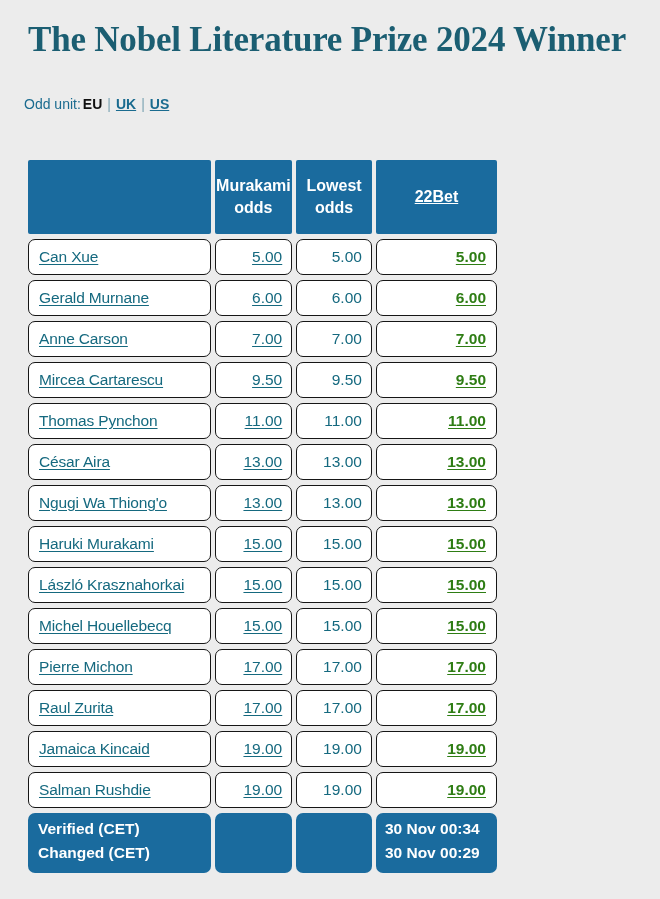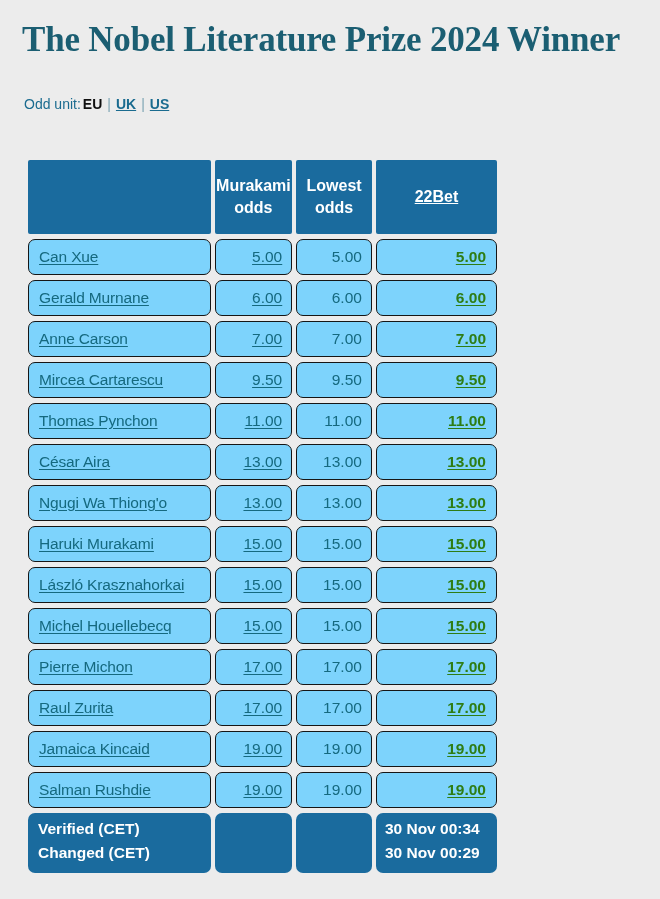--- a/index.html
+++ b/index.html
@@ -18,21 +18,21 @@
 
   .page { width: 660px; height: 899px; position: relative; }
 
   .page-title {
     font-family: "Liberation Serif", serif;
     font-size: 35px;
     font-weight: 700;
     color: #1b5e72;
     letter-spacing: -0.2px;
     position: absolute;
-    left: 22px;
+    left: 28px;
     top: 20px;
     white-space: nowrap;
   }
 
   .oddunit {
     position: absolute;
     left: 24px;
     top: 96px;
     font-size: 14px;
     color: #1a6b8f;
@@ -87,21 +87,21 @@
   .hcell.book-col { width: 123px; }
   .hcell a {
     color: #ffffff;
     text-decoration: underline;
     font-weight: 700;
   }
 
   
   .cell {
     height: 36px;
-    background: #7dd3fc;
+    background: #ffffff;
     border: 1.6px solid #161616;
     border-radius: 7px;
     vertical-align: middle;
     font-size: 15.5px;
   }
   .cell.name {
     text-align: left;
     padding-left: 10px;
     padding-right: 4px;
   }

